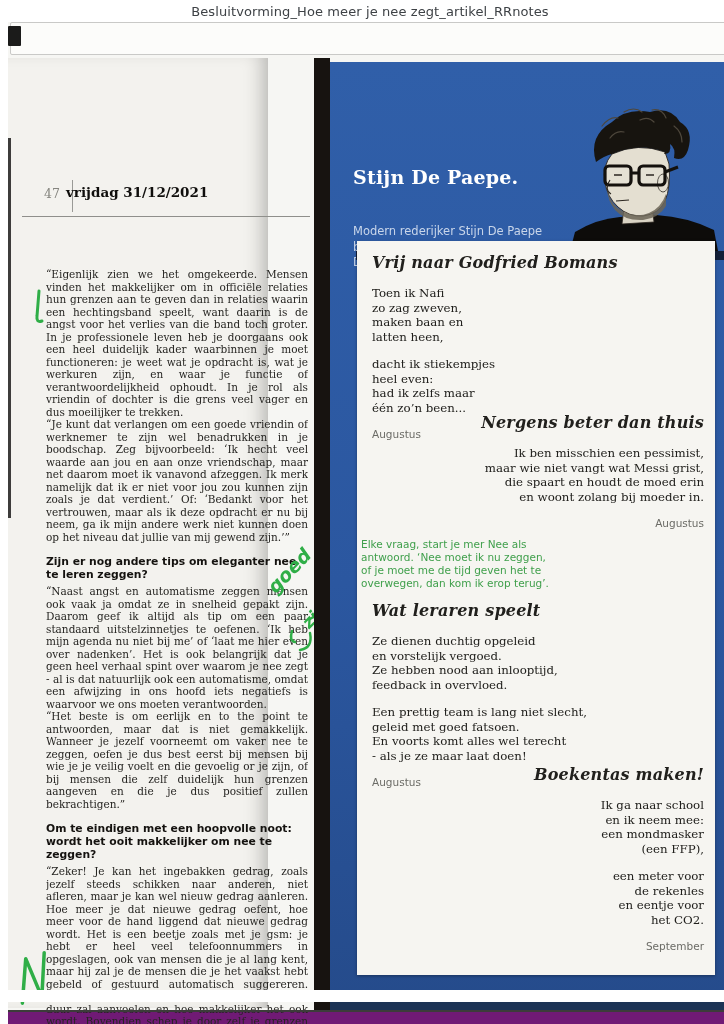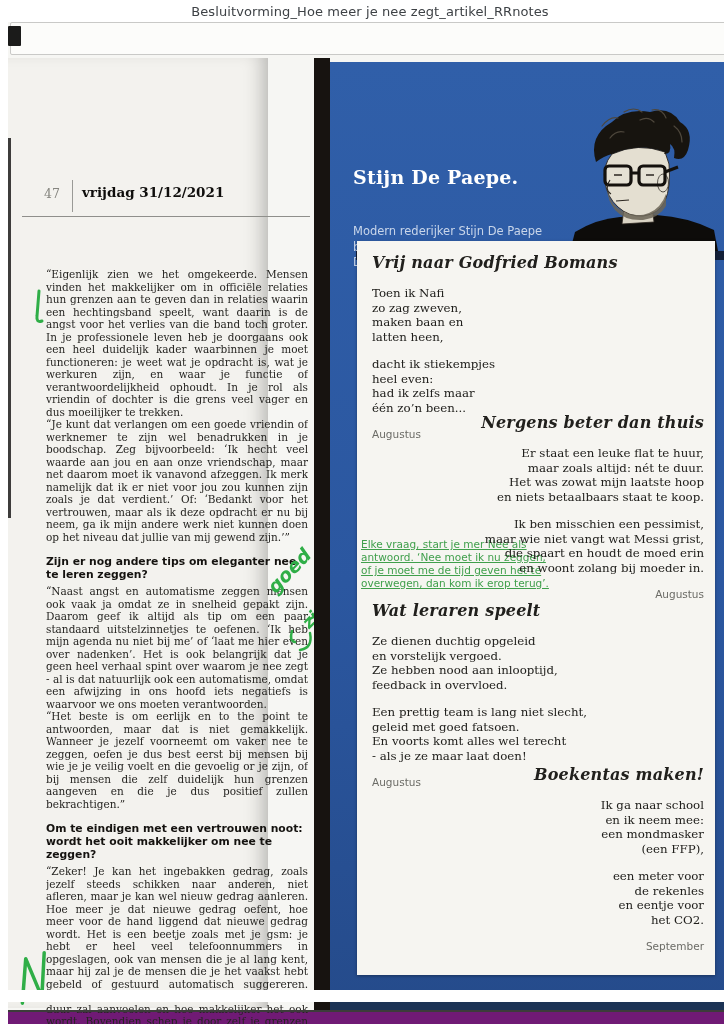--- a/index.html
+++ b/index.html
@@ -13,21 +13,21 @@
   .scan{position:absolute;left:0;top:22px;width:724px;height:990px;background:#f6f6f3;}
   .edge-band{position:absolute;left:2px;top:0;width:719px;height:31px;background:#fcfcfa;
              border:1px solid #c9c9c7;border-radius:2px;}
   .corner-blob{position:absolute;left:0;top:4px;width:13px;height:20px;background:#1b1b1a;border-radius:1px;}
   .bottom-line{position:absolute;left:0;top:988px;width:724px;height:2px;background:#3c3c3a;}
   
   .left-page{position:absolute;left:0;top:36px;width:260px;height:950px;background:#f3f2ee;
              box-shadow:inset -16px 0 20px -12px rgba(0,0,0,.28);}
   .left-edge{position:absolute;left:0;top:80px;width:3px;height:380px;background:#1c1c1b;opacity:.85;}
   .pageno{position:absolute;left:36px;top:128px;font-family:"DejaVu Serif",serif;font-size:12.5px;color:#85857f;}
-  .dateline{position:absolute;left:74px;top:126px;font-family:"DejaVu Serif",serif;font-weight:bold;
+  .dateline{position:absolute;left:58px;top:126px;font-family:"DejaVu Serif",serif;font-weight:bold;
             font-size:13.5px;color:#0f0e0c;}
   .vrule{position:absolute;left:64px;top:122px;width:1px;height:32px;background:#9a9a96;}
   .hrule{position:absolute;left:14px;top:158px;width:288px;height:1px;background:#8f8f8b;}
   .article{position:absolute;left:38px;top:210px;width:262px;height:782px;overflow:hidden;
            font-family:"DejaVu Serif",serif;font-size:10.5px;line-height:12.5px;color:#262522;
            text-align:justify;}
   .article p.apara{margin:0;}
   .article .qhead{font-family:"DejaVu Sans",sans-serif;font-weight:bold;font-size:10.8px;line-height:13px;
                   color:#14120f;margin:12px 0 4px 0;text-align:left;}
   
@@ -52,21 +52,21 @@
   .poem.left{left:15px;text-align:left;}
   .poem.right{right:11px;text-align:right;}
   .poem-0{top:12px;}
   .poem-1{top:172px;}
   .poem-2{top:360px;}
   .poem-3{top:524px;}
   .ptitle{font-style:italic;font-size:16px;font-weight:600;margin-bottom:14px;letter-spacing:.2px;}
   .stanza{margin-bottom:13px;font-size:11.8px;line-height:14.5px;}
   .pmonth{font-family:"DejaVu Sans",sans-serif;font-size:10.5px;color:#6b6b66;margin-top:7px;}
   .green-annotation{position:absolute;left:4px;top:297px;font-family:"DejaVu Sans",sans-serif;
-                    font-size:10.5px;line-height:13px;color:#3f9f4b;text-align:left;text-decoration:underline;}
+                    font-size:10.5px;line-height:13px;color:#3f9f4b;text-align:left;}
   .footer-white{position:absolute;left:0;top:990px;width:724px;height:12px;background:#ffffff;}
 </style>
 </head>
 <body>
 
 <div class="screen">
 
   <div class="titlebar">
     <span>Besluitvorming_Hoe meer je nee zegt_artikel_RRnotes</span>
   </div>
@@ -81,21 +81,21 @@
       <div class="vrule"></div>
       <div class="dateline">vrijdag 31/12/2021</div>
       <div class="hrule"></div>
 
       <div class="article">
           <p class="apara">“Eigenlijk zien we het omgekeerde. Mensen vinden het makkelijker om in officiële relaties hun grenzen aan te geven dan in relaties waarin een hechtingsband speelt, want daarin is de angst voor het verlies van die band toch groter. In je professionele leven heb je doorgaans ook een heel duidelijk kader waarbinnen je moet functioneren: je weet wat je opdracht is, wat je werkuren zijn, en waar je functie of verantwoordelijkheid ophoudt. In je rol als vriendin of dochter is die grens veel vager en dus moeilijker te trekken.</p>
           <p class="apara">“Je kunt dat verlangen om een goede vriendin of werknemer te zijn wel benadrukken in je boodschap. Zeg bijvoorbeeld: ‘Ik hecht veel waarde aan jou en aan onze vriendschap, maar net daarom moet ik vanavond afzeggen. Ik merk namelijk dat ik er niet voor jou zou kunnen zijn zoals je dat verdient.’ Of: ‘Bedankt voor het vertrouwen, maar als ik deze opdracht er nu bij neem, ga ik mijn andere werk niet kunnen doen op het niveau dat jullie van mij gewend zijn.’”</p>
           <div class="qhead">Zijn er nog andere tips om eleganter nee te leren zeggen?</div>
           <p class="apara">“Naast angst en automatisme zeggen mensen ook vaak ja omdat ze in snelheid gepakt zijn. Daarom geef ik altijd als tip om een paar standaard uitstelzinnetjes te oefenen. ‘Ik heb mijn agenda nu niet bij me’ of ‘laat me hier even over nadenken’. Het is ook belangrijk dat je geen heel verhaal spint over waarom je nee zegt - al is dat natuurlijk ook een automatisme, omdat een afwijzing in ons hoofd iets negatiefs is waarvoor we ons moeten verantwoorden.</p>
           <p class="apara">“Het beste is om eerlijk en to the point te antwoorden, maar dat is niet gemakkelijk. Wanneer je jezelf voorneemt om vaker nee te zeggen, oefen je dus best eerst bij mensen bij wie je je veilig voelt en die gevoelig or je zijn, of bij mensen die zelf duidelijk hun grenzen aangeven en die je dus positief zullen bekrachtigen.”</p>
-          <div class="qhead">Om te eindigen met een vertrouwen noot: wordt het ooit makkelijker om nee te zeggen?</div>
+          <div class="qhead">Om te eindigen met een hoopvolle noot: wordt het ooit makkelijker om nee te zeggen?</div>
           <p class="apara">“Zeker! Je kan het ingebakken gedrag, zoals jezelf steeds schikken naar anderen, niet afleren, maar je kan wel nieuw gedrag aanleren. Hoe meer je dat nieuwe gedrag oefent, hoe meer voor de hand liggend dat nieuwe gedrag wordt. Het is een beetje zoals met je gsm: je hebt er heel veel telefoonnummers in opgeslagen, ook van mensen die je al lang kent, maar hij zal je de mensen die je het vaakst hebt gebeld of gestuurd automatisch suggereren. Hoe meer je nee zegt, hoe logischer het op den duur zal aanvoelen en hoe makkelijker het ook wordt. Bovendien schep je door zelf je grenzen aan te geven ook een cultuur waarbinnen anderen dat ook durven, en neen zeggen wijdverspreid meer aanvaard wordt.”</p>
         </div>
 
       <svg class="green-tick" width="14" height="40" viewBox="0 0 14 40">
         <path d="M7,3 L5,28 q-1,7 5,5" fill="none" stroke="#2fae47" stroke-width="3" stroke-linecap="round"></path>
       </svg>
       <svg class="green-scribble" width="100" height="120" viewBox="0 0 100 120">
         <g fill="#2fae47" font-family="DejaVu Sans, sans-serif" font-style="italic" font-weight="bold">
           <text x="6" y="46" font-size="19" transform="rotate(-46 30 40)">goed</text>
           <text x="40" y="86" font-size="17" transform="rotate(-46 58 78)">zin</text>
@@ -167,26 +167,20 @@
             <div class="pline">dacht ik stiekempjes</div>
             <div class="pline">heel even:</div>
             <div class="pline">had ik zelfs maar</div>
             <div class="pline">één zo’n been...</div>
           </div>
           <div class="pmonth">Augustus</div>
         </div>
         <div class="poem poem-1 right">
           <div class="ptitle">Nergens beter dan thuis</div>
           <div class="stanza">
-            <div class="pline">Er staat een leuke flat te huur,</div>
-            <div class="pline">maar zoals altijd: nét te duur.</div>
-            <div class="pline">Het was zowat mijn laatste hoop</div>
-            <div class="pline">en niets betaalbaars staat te koop.</div>
-          </div>
-          <div class="stanza">
             <div class="pline">Ik ben misschien een pessimist,</div>
             <div class="pline">maar wie niet vangt wat Messi grist,</div>
             <div class="pline">die spaart en houdt de moed erin</div>
             <div class="pline">en woont zolang bij moeder in.</div>
           </div>
           <div class="pmonth">Augustus</div>
         </div>
         <div class="poem poem-2 left">
           <div class="ptitle">Wat leraren speelt</div>
           <div class="stanza">

